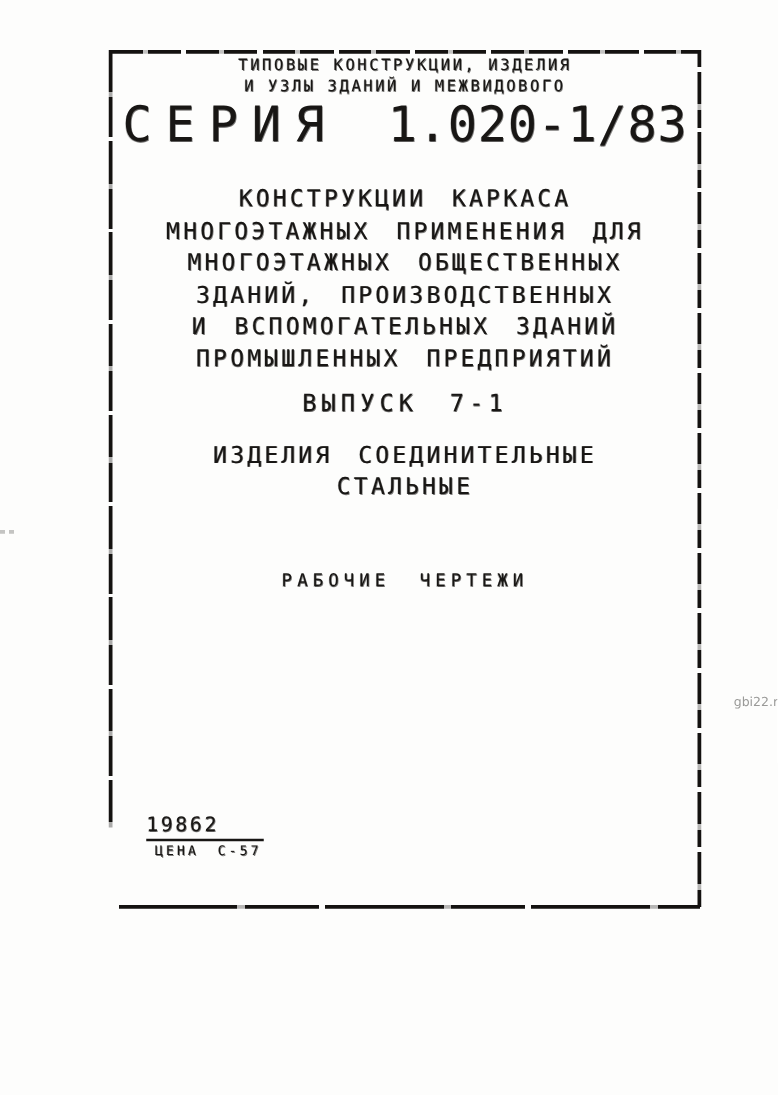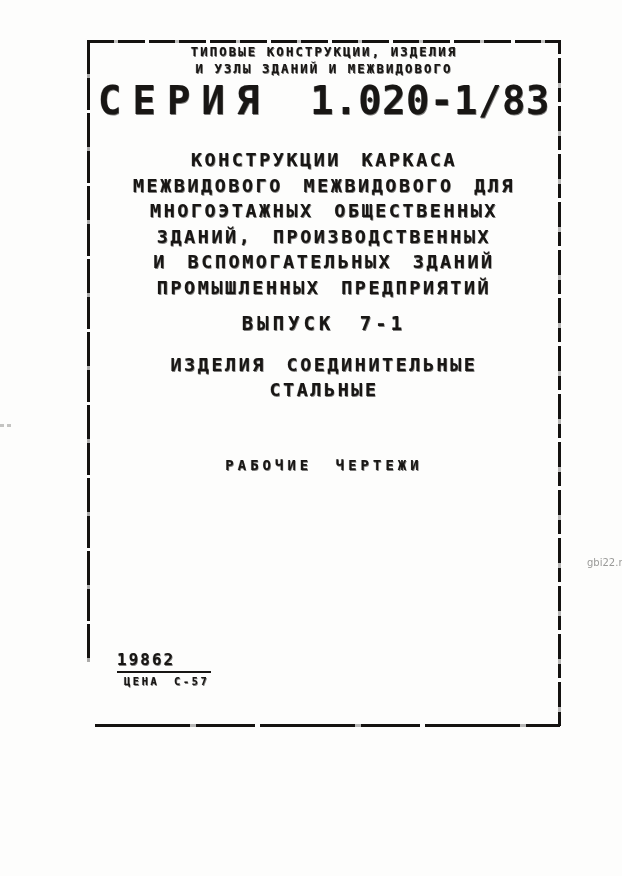--- a/index.html
+++ b/index.html
@@ -46,21 +46,21 @@
     position: absolute;
     left: 95px; top: 724px;
     width: 465px; height: 3px;
     background: repeating-linear-gradient(90deg,
       #141210 0 95px, rgba(20,18,16,.3) 95px 101px,
       #141210 101px 160px, transparent 160px 165px);
   }
 
   
   .ink {
-    font-weight: bold;
+    font-weight: normal;
     text-shadow: 0.6px 0.6px 0 rgba(24,22,20,.55), -0.4px 0.3px 0 rgba(24,22,20,.3);
   }
   .small-header {
     position: absolute;
     left: 88px; width: 472px;
     text-align: center;
     font-size: 12.5px;
     letter-spacing: 2px;
     white-space: nowrap;
   }
@@ -175,21 +175,21 @@
   <div class="small-header ink hdr1">ТИПОВЫЕ КОНСТРУКЦИИ, ИЗДЕЛИЯ</div>
   <div class="small-header ink hdr2">И УЗЛЫ ЗДАНИЙ И МЕЖВИДОВОГО</div>
 
   <div class="series-row">
     <span class="series-label ink">СЕРИЯ</span>
     <span class="series-number ink">1.020-1/83</span>
   </div>
 
   <div class="main-title ink">
     <div>КОНСТРУКЦИИ КАРКАСА</div>
-    <div>МЕЖВИДОВОГО МЕЖВИДОВОГО ДЛЯ</div>
+    <div>МНОГОЭТАЖНЫХ ПРИМЕНЕНИЯ ДЛЯ</div>
     <div>МНОГОЭТАЖНЫХ ОБЩЕСТВЕННЫХ</div>
     <div>ЗДАНИЙ, ПРОИЗВОДСТВЕННЫХ</div>
     <div>И ВСПОМОГАТЕЛЬНЫХ ЗДАНИЙ</div>
     <div>ПРОМЫШЛЕННЫХ ПРЕДПРИЯТИЙ</div>
   </div>
 
   <div class="issue-line ink">ВЫПУСК 7-1</div>
 
   <div class="subtitle ink">
     <div>ИЗДЕЛИЯ СОЕДИНИТЕЛЬНЫЕ</div>

